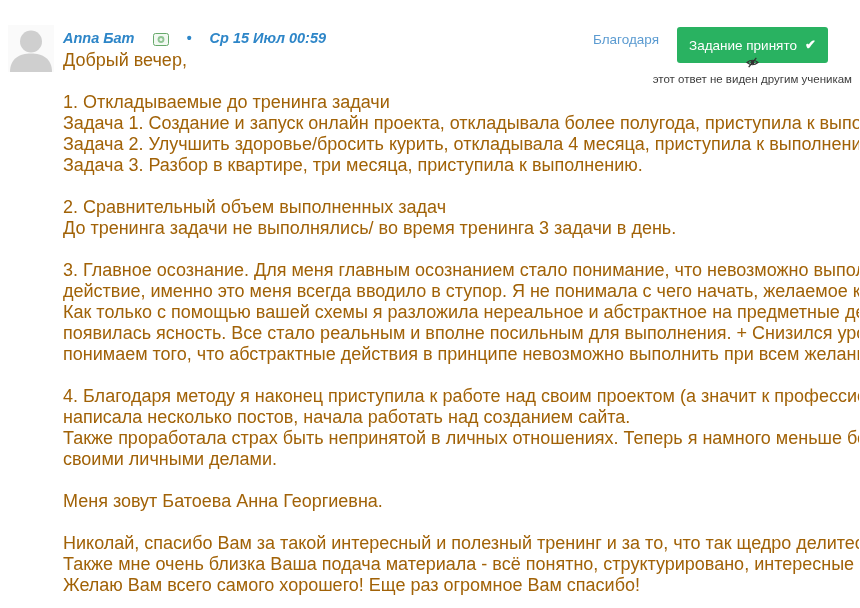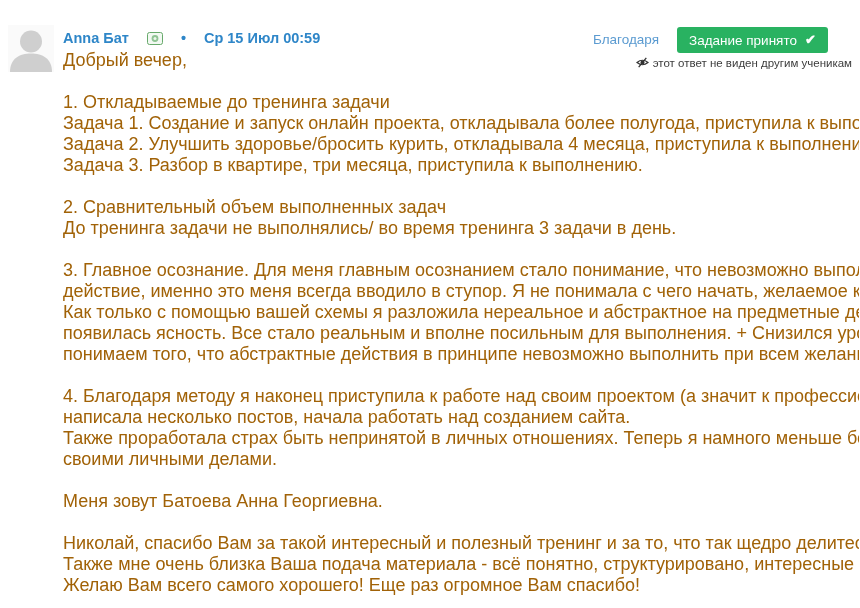--- a/index.html
+++ b/index.html
@@ -6,41 +6,41 @@
   body {
     width:860px; height:608px; background:#ffffff; position:relative;
     font-family:"Liberation Sans", sans-serif; overflow:hidden;
   }
   .avatar {
     position:absolute; left:8px; top:25px; width:46px; height:47px;
     background:#fafafa; overflow:hidden;
   }
   .header-left {
     position:absolute; left:63px; top:30px;
-    display:flex; align-items:center; gap:18px;
-    color:#2e86c8; font-weight:bold; font-size:14.5px;
+    display:flex; align-items:flex-end; gap:18px;
+    color:#2e86c8; font-weight:bold; font-size:14.5px;font-style:italic;
   }
   .header-left .sep { font-weight:bold; }
   .username { cursor:pointer; }
   .badge { display:inline-flex; align-items:center; margin-top:1px; }
   .moderation {
     position:absolute; left:593px; top:32px;
     color:#5b9bd1; font-size:13.5px; cursor:pointer; text-decoration:none;
   }
   .accept-btn {
-    position:absolute; left:677px; top:27px; height:26px;
+    position:absolute; left:677px; top:27px; height:36px;
     background:#29b261; color:#ffffff; border:none; border-radius:3px;
     font-family:"Liberation Sans", sans-serif; font-size:13.5px;
     padding:0 12px; display:flex; align-items:center; gap:8px; cursor:pointer;
   }
   .accept-btn .check { font-size:13px; font-weight:bold; margin-top:-1px; }
   .visibility-note {
     position:absolute; top:56px; right:8px;
     display:flex; align-items:center; gap:4px;
-    font-size:11.5px; color:#3c3c3c;
+    font-size:11.5px; color:#3c3c3c;flex-direction:column;
   }
   .body-text {
     position:absolute; left:63px; top:50px; width:796px;
     font-size:18px; line-height:21px; color:#a16207;
     white-space:pre; overflow:hidden;
   }
 </style>
 </head>
 <body>
 

